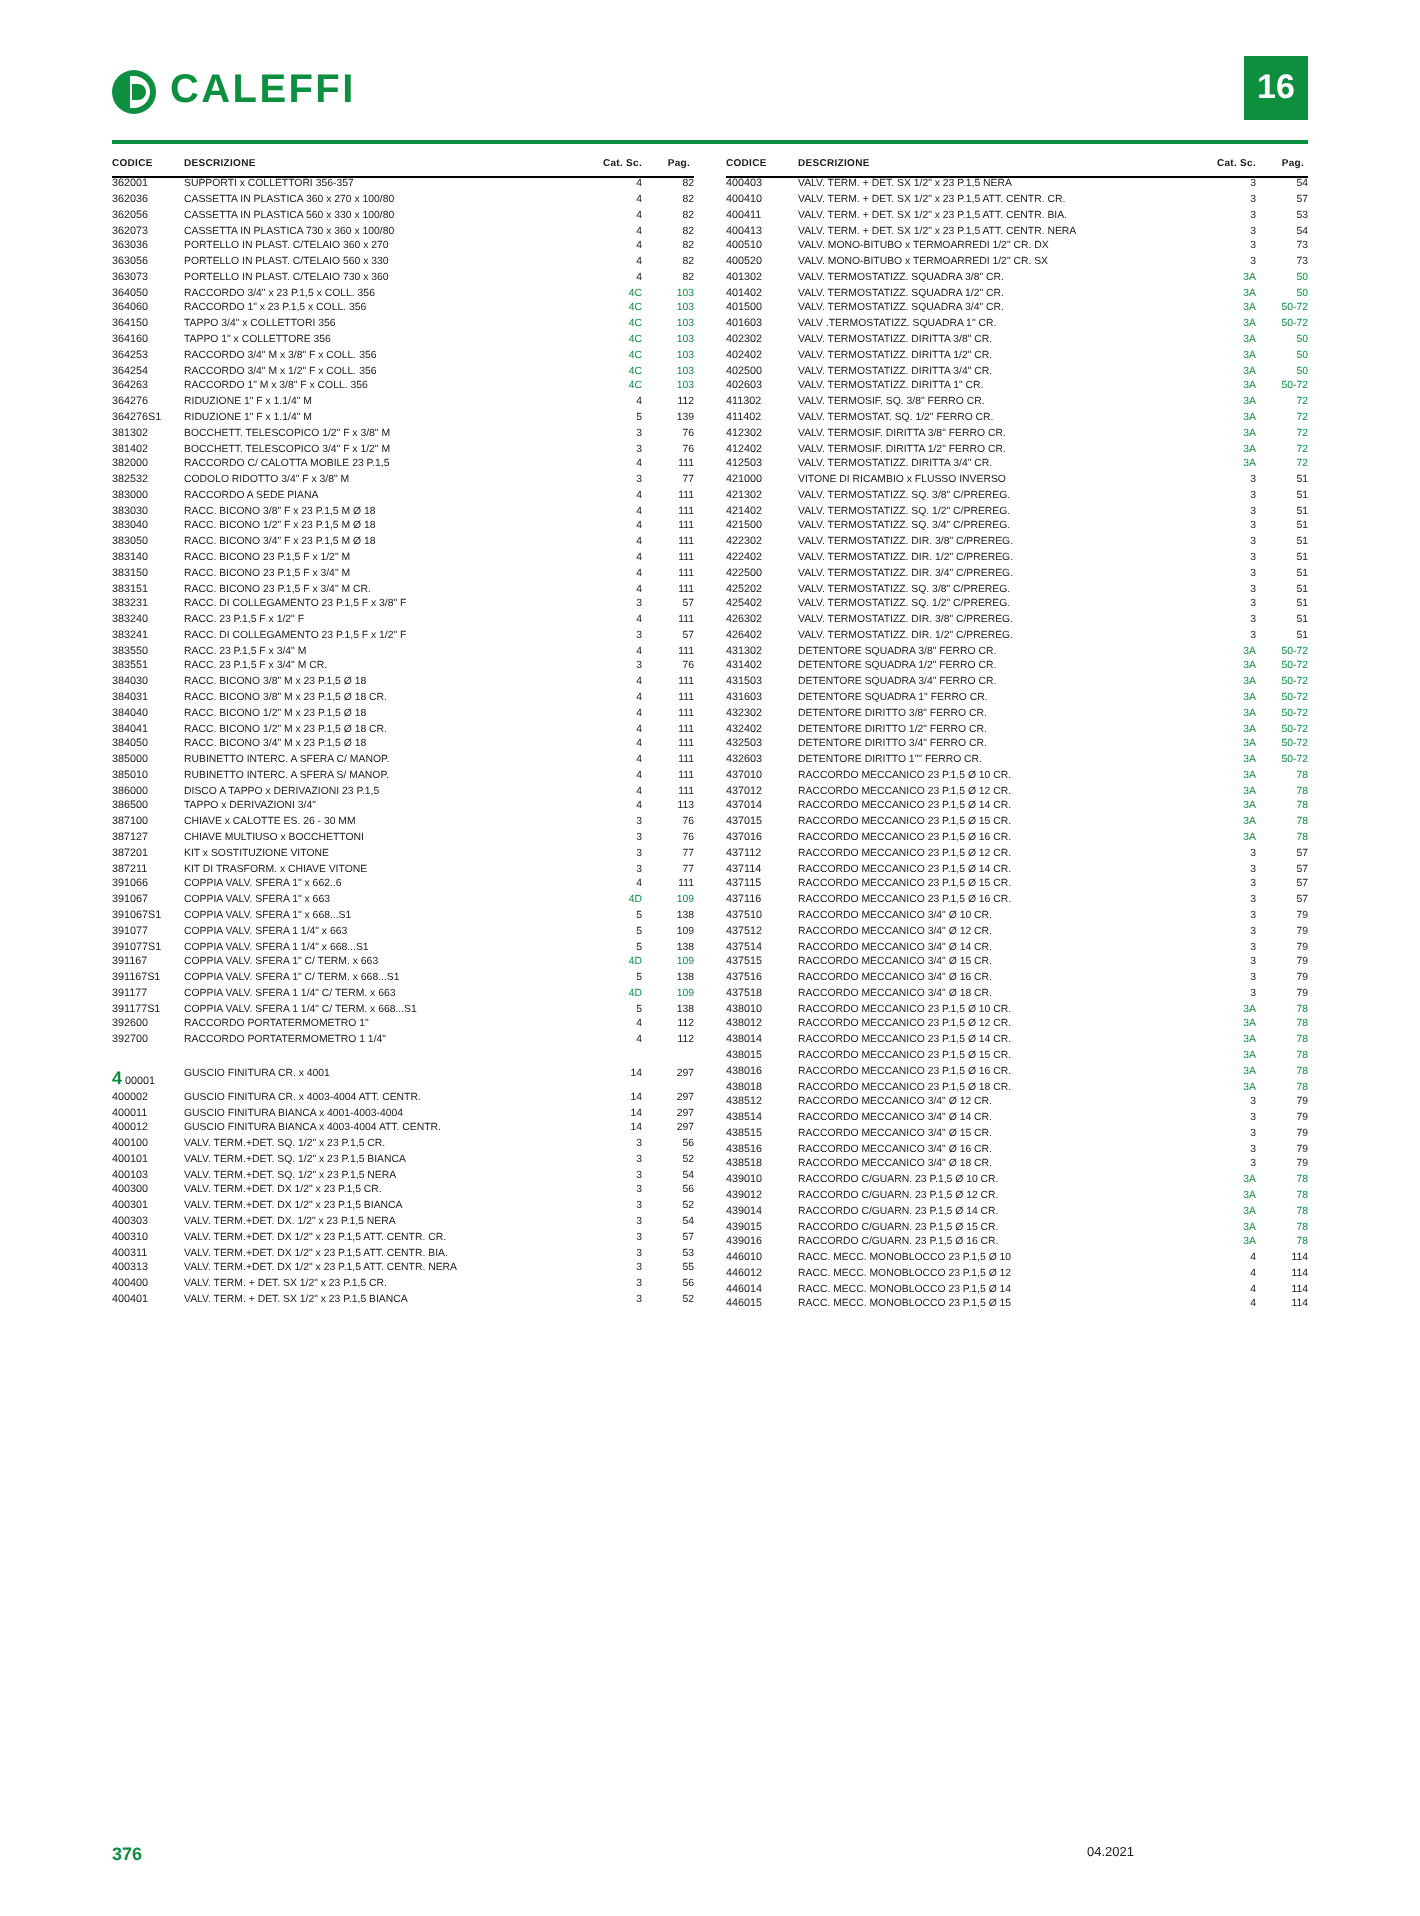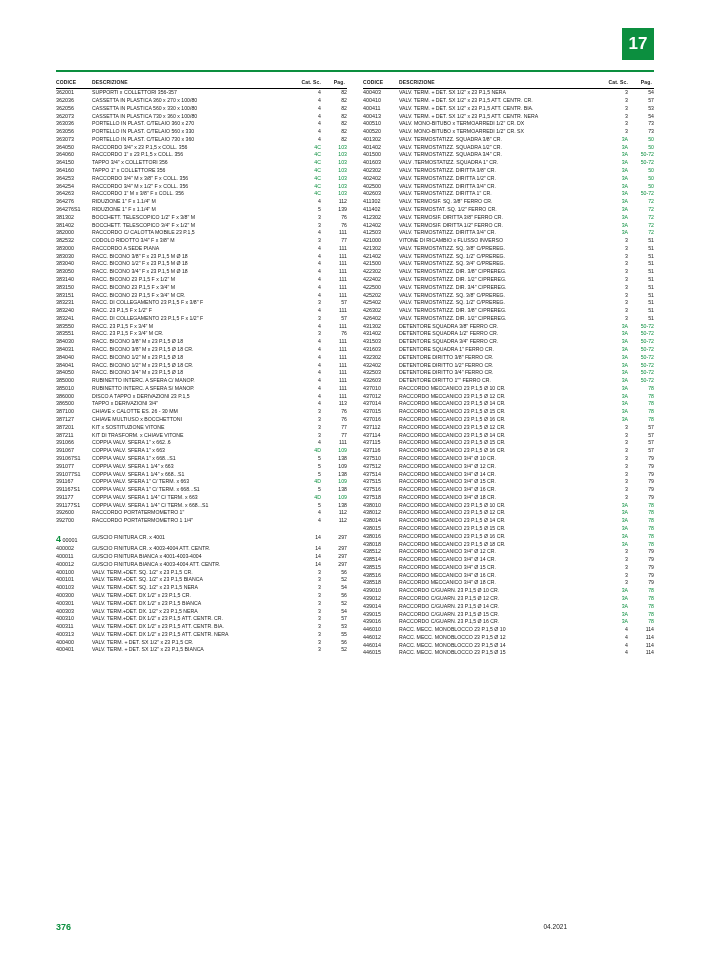--- a/index.html
+++ b/index.html
@@ -166,22 +166,26 @@
     right: 56px;
     top: 1px;
     font-size: 6.5px;
     color: #1a1a1a;
   }
 </style>
 </head>
 <body>
 
 <div class="header">
+  <div class="logo-wrap">
+    <span class="logo-mark"></span>
+    <span class="logo-text">CALEFFI</span>
+  </div>
   <div class="header-rule"></div>
-  <div class="chapter-badge">17</div>
+  <div class="chapter-badge">16</div>
 </div>
 
 <div class="columns">
   <div class="col">
     <table class="listing">
       <thead>
         <tr>
           <th class="c-code">CODICE</th>
           <th class="c-desc">DESCRIZIONE</th>
           <th class="c-cat">Cat. Sc.</th>

